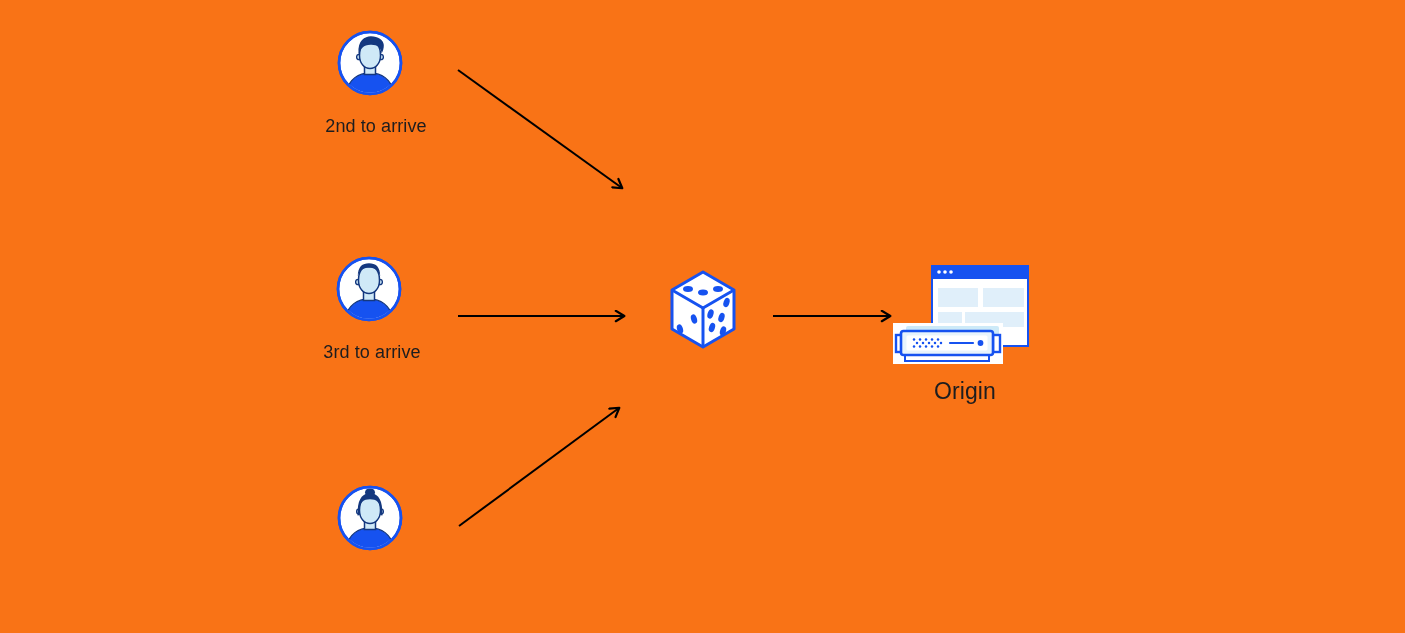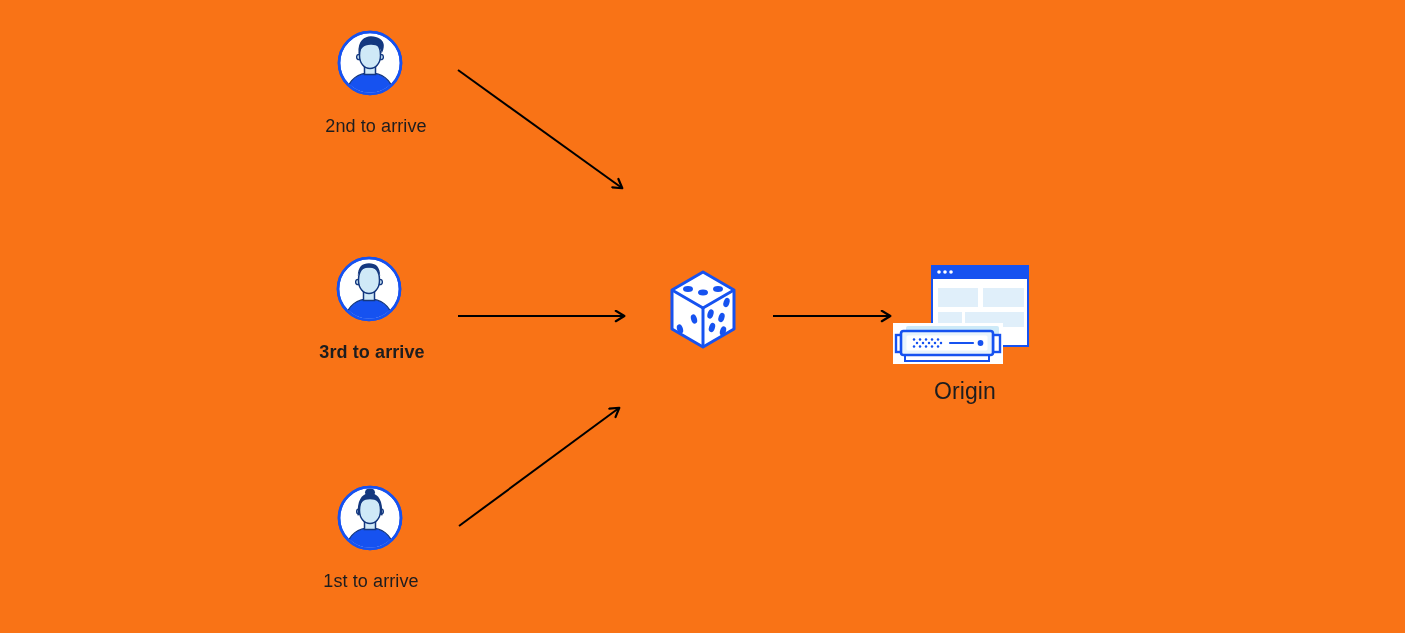--- a/index.html
+++ b/index.html
@@ -72,21 +72,21 @@
         <path d="M33,43 C21,43 12.5,49.5 9.5,61 L9.5,66 L56.5,66 L56.5,61 C53.5,49.5 45,43 33,43 Z" fill="#1652F0" stroke="#14387F" stroke-width="1.4"></path>
         <rect x="27.5" y="31" width="11" height="13.5" fill="#CFE9F7" stroke="#14387F" stroke-width="1.5"></rect>
         <circle cx="22.3" cy="26" r="2.7" fill="#CFE9F7" stroke="#14387F" stroke-width="1.3"></circle>
         <circle cx="43.7" cy="26" r="2.7" fill="#CFE9F7" stroke="#14387F" stroke-width="1.3"></circle>
         <path d="M22.5,24.5 C22.5,14.5 26.5,10.5 33,10.5 C39.5,10.5 43.5,14.5 43.5,24.5 C43.5,32.5 38.5,37.5 33,37.5 C27.5,37.5 22.5,32.5 22.5,24.5 Z" fill="#CFE9F7" stroke="#14387F" stroke-width="1.5"></path>
         <path d="M21.8,20.5 C21.8,10.5 26.5,7.3 33,7.3 C39.5,7.3 44.2,10.5 44.2,20.5 C42.7,14 39,11.8 33,11.8 C27,11.8 23.3,14 21.8,20.5 Z" fill="#14387F"></path>
       </g>
       <circle cx="33" cy="33" r="31" fill="none" stroke="#1652F0" stroke-width="2.6"></circle>
     </svg>
   </div>
-  <div class="node-label" style="left:282px;top:342px;font-weight:bold;">3rd to arrive</div>
+  <div class="node-label" style="left:282px;top:342px;">3rd to arrive</div>
 
   <div class="abs" style="left:337px;top:485px;">
     <svg width="66" height="66" viewBox="0 0 66 66">
       <defs>
           <clipPath id="clipC">
             <circle cx="33" cy="33" r="29.8"></circle>
           </clipPath>
         </defs>
       <circle cx="33" cy="33" r="31" fill="#ffffff" stroke="#1652F0" stroke-width="2.6"></circle>
       <g clip-path="url(#clipC)">
@@ -94,21 +94,20 @@
         <rect x="27.5" y="31" width="11" height="13.5" fill="#CFE9F7" stroke="#14387F" stroke-width="1.5"></rect>
         <ellipse cx="33" cy="7.5" rx="5" ry="4.2" fill="#14387F"></ellipse>
         <circle cx="22.3" cy="26.5" r="2.7" fill="#CFE9F7" stroke="#14387F" stroke-width="1.3"></circle>
         <circle cx="43.7" cy="26.5" r="2.7" fill="#CFE9F7" stroke="#14387F" stroke-width="1.3"></circle>
         <path d="M22.5,25.5 C22.5,15.5 26.5,11.5 33,11.5 C39.5,11.5 43.5,15.5 43.5,25.5 C43.5,33.5 38.5,38.5 33,38.5 C27.5,38.5 22.5,33.5 22.5,25.5 Z" fill="#CFE9F7" stroke="#14387F" stroke-width="1.5"></path>
         <path d="M20.8,31 C19.6,13.5 26,8.2 33,8.2 C40,8.2 46.4,13.5 45.2,31 L43.6,29.5 C44.6,18.5 40.5,14.3 33,14.3 C25.5,14.3 21.4,18.5 22.4,29.5 Z" fill="#14387F"></path>
       </g>
       <circle cx="33" cy="33" r="31" fill="none" stroke="#1652F0" stroke-width="2.6"></circle>
     </svg>
   </div>
-  <div class="node-label" style="left:281px;top:571px;">1st to arrive</div>
 
   <div class="abs" style="left:668px;top:269px;">
     <svg width="70" height="82" viewBox="0 0 70 82">
       <g stroke="#1652F0" stroke-width="3" stroke-linejoin="round" fill="#ffffff">
         <path d="M35,3 L66,21 L66,60 L35,78 L4,60 L4,21 Z"></path>
         <path d="M4,21 L35,39 L66,21" fill="none"></path>
         <path d="M35,39 L35,78" fill="none"></path>
       </g>
       <g fill="#1652F0">
         <ellipse cx="20" cy="20" rx="5" ry="2.9"></ellipse>

